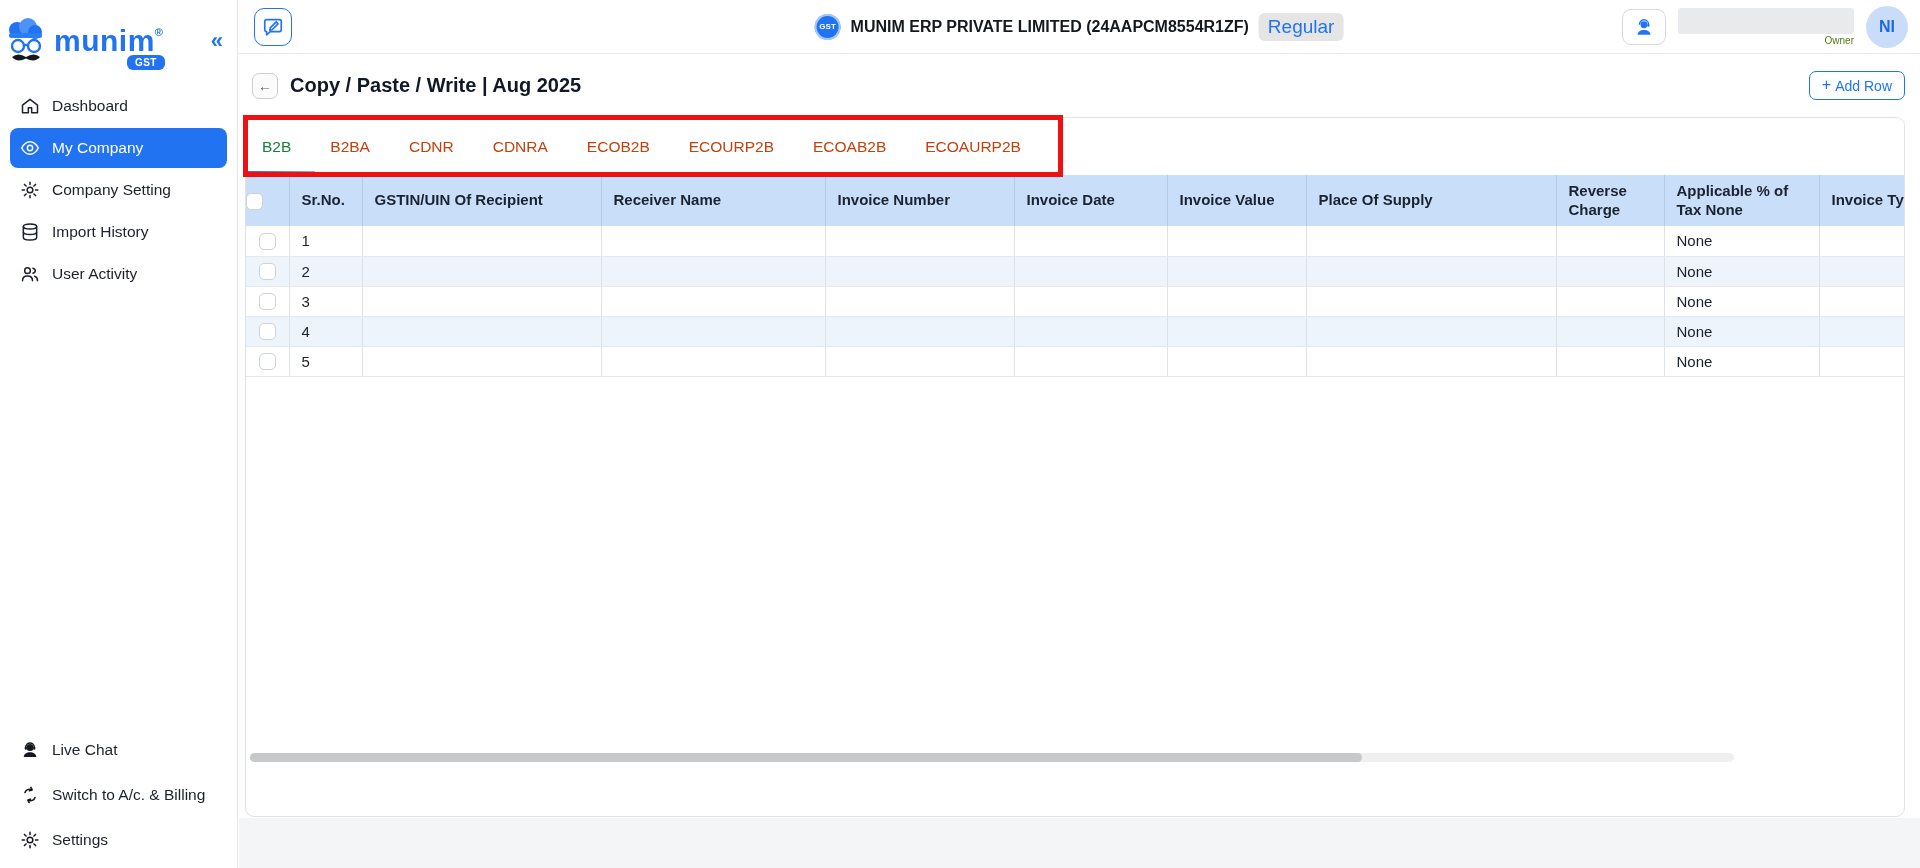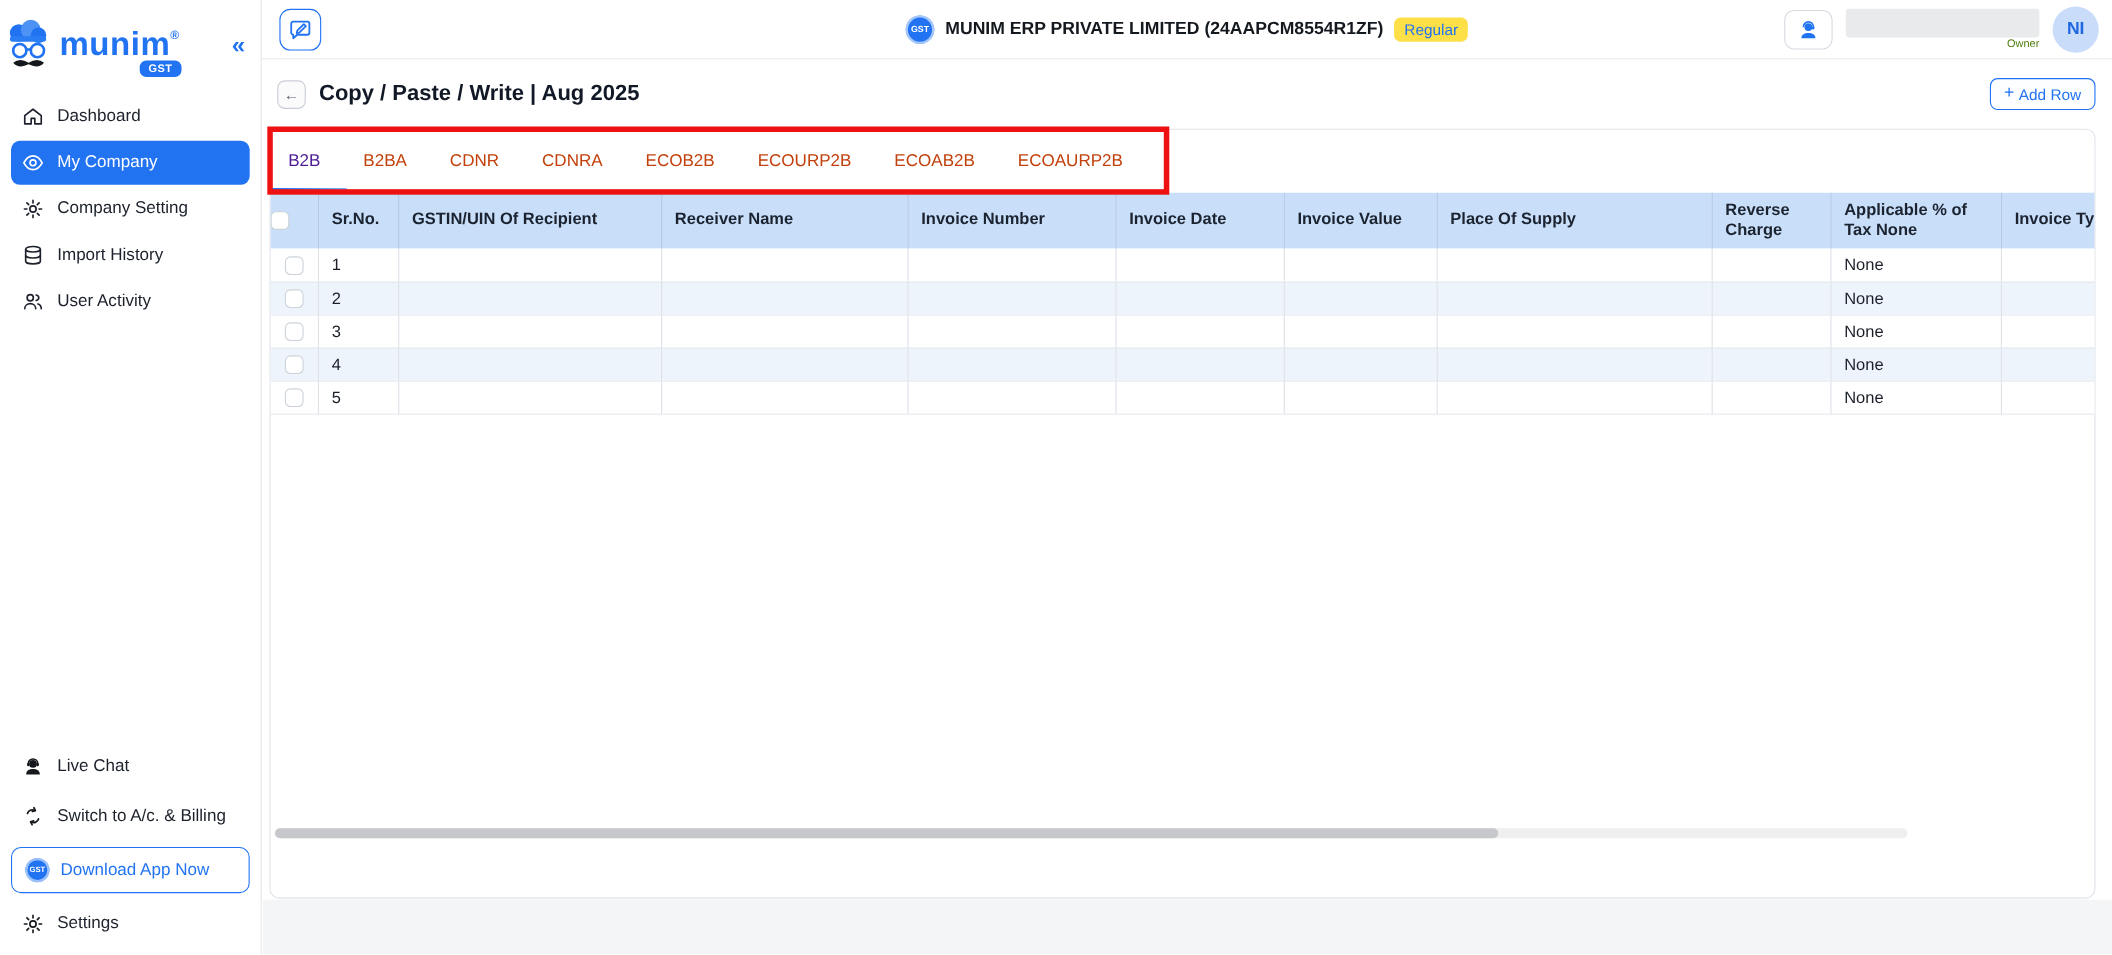--- a/index.html
+++ b/index.html
@@ -35,21 +35,21 @@
   
   .topbar { position:absolute; left:238px; top:0; width:1682px; height:54px; background:#fff;
             border-bottom:1px solid #e7eaef; display:flex; align-items:center; z-index:4; }
   .write-btn { position:absolute; left:16px; top:8px; width:38px; height:38px; border:1.5px solid #2173f2;
                border-radius:10px; background:#fff; display:flex; align-items:center; justify-content:center; cursor:pointer; }
   .company-center { position:absolute; left:50%; transform:translateX(-50%); display:flex; align-items:center; gap:10px; }
   .stamp { width:26px; height:26px; border-radius:50%; background:#2173f2; color:#fff; display:flex;
            align-items:center; justify-content:center; font-size:8px; font-weight:700;
            box-shadow:inset 0 0 0 2px rgba(255,255,255,.6); }
   .company-name { font-size:16px; font-weight:700; color:#14181f; }
-  .reg-badge { background:#fde047; color:#2173f2; font-size:14px; font-weight:500; padding:3px 9px; border-radius:6px; }
+  .reg-badge { background:#e5e5e5; color:#2173f2; font-size:19px; font-weight:500; padding:3px 9px; border-radius:6px; }
   .top-right { position:absolute; right:12px; top:0; height:54px; display:flex; align-items:center; gap:12px; }
   .support-btn { width:44px; height:36px; border:1px solid #d6dae0; border-radius:9px; background:#fff;
                  display:flex; align-items:center; justify-content:center; cursor:pointer; }
   .user-meta { display:flex; flex-direction:column; align-items:flex-end; }
   .redacted { width:176px; height:26px; background:#e9eaeb; border-radius:3px; filter:blur(.4px); }
   .owner-label { font-size:10px; color:#4d7c0f; margin-top:1px;text-align:right; }
   .avatar { width:42px; height:42px; border-radius:50%; background:#c9ddfa; color:#2068e0;
             display:flex; align-items:center; justify-content:center; font-size:16px; font-weight:700; cursor:pointer; }
 
   
@@ -63,21 +63,21 @@
                 border-radius:7px; background:#fdfeff; color:#2173f2; font-size:14px; font-weight:500;
                 display:flex; align-items:center; gap:4px; cursor:pointer; }
   .addrow-btn .plus { font-size:16px; font-weight:500; margin-top:-1px; }
 
   
   .card { position:absolute; left:245px; top:117px; width:1660px; height:700px; background:#fff;
           border:1px solid #dfe3e9; border-radius:9px; overflow:hidden; }
   .tabbar { position:relative; height:57px; display:flex; align-items:center; gap:39px;
             padding-left:16px; background:#fff; }
   .tab { font-size:15.5px; color:#c2410c; cursor:pointer; font-weight:500; white-space:nowrap; }
-  .tab.active { color:#4c1d95;text-align:right; }
+  .tab.active { color:#15803d;text-align:right; }
   .tab-underline { position:absolute; left:0; bottom:0; width:70px; height:4px;
                    background:linear-gradient(90deg,#1f6ff2,#7eb0f7); border-radius:0 3px 3px 0; }
 
   
   table.grid { border-collapse:collapse; table-layout:fixed; width:1733px; }
   .grid th { background:#c9def8; height:51px; text-align:left; vertical-align:middle;
              font-size:15px; font-weight:700; color:#1b2330; padding:4px 10px 4px 12px; line-height:1.25;
              border-right:1px solid #b3c9e6; }
   .grid th:last-child { border-right:none; }
   .grid td { height:30px; font-size:15px; color:#1a1f29; padding:0 10px 0 12px;
@@ -186,24 +186,20 @@
         <span>Live Chat</span>
       </div>
       <div class="nav-item">
         <svg width="20" height="20" viewBox="0 0 24 24" fill="none" stroke="#15181d" stroke-width="1.9">
           <path d="M6 9 C7 5.8 10.5 4.2 13.8 5.6" stroke-linecap="round"></path>
           <path d="M13 2.8 L14.6 5.9 L11.3 6.9" stroke-linecap="round" stroke-linejoin="round" fill="none"></path>
           <path d="M18 15 C17 18.2 13.5 19.8 10.2 18.4" stroke-linecap="round"></path>
           <path d="M11 21.2 L9.4 18.1 L12.7 17.1" stroke-linecap="round" stroke-linejoin="round" fill="none"></path>
         </svg>
         <span>Switch to A/c. &amp; Billing</span>
-      </div>
-      <div class="dl-btn">
-        <span class="mini-stamp">GST</span>
-        <span>Download App Now</span>
       </div>
       <div class="nav-item">
         <svg width="20" height="20" viewBox="0 0 24 24" fill="none" stroke="#15181d" stroke-width="1.8">
           <circle cx="12" cy="12" r="3.4"></circle>
           <path d="M12 2.6 V5.4 M12 18.6 V21.4 M2.6 12 H5.4 M18.6 12 H21.4 M5.3 5.3 L7.3 7.3 M16.7 16.7 L18.7 18.7 M18.7 5.3 L16.7 7.3 M7.3 16.7 L5.3 18.7" stroke-linecap="round"></path>
         </svg>
         <span>Settings</span>
       </div>
     </div>
   </aside>

